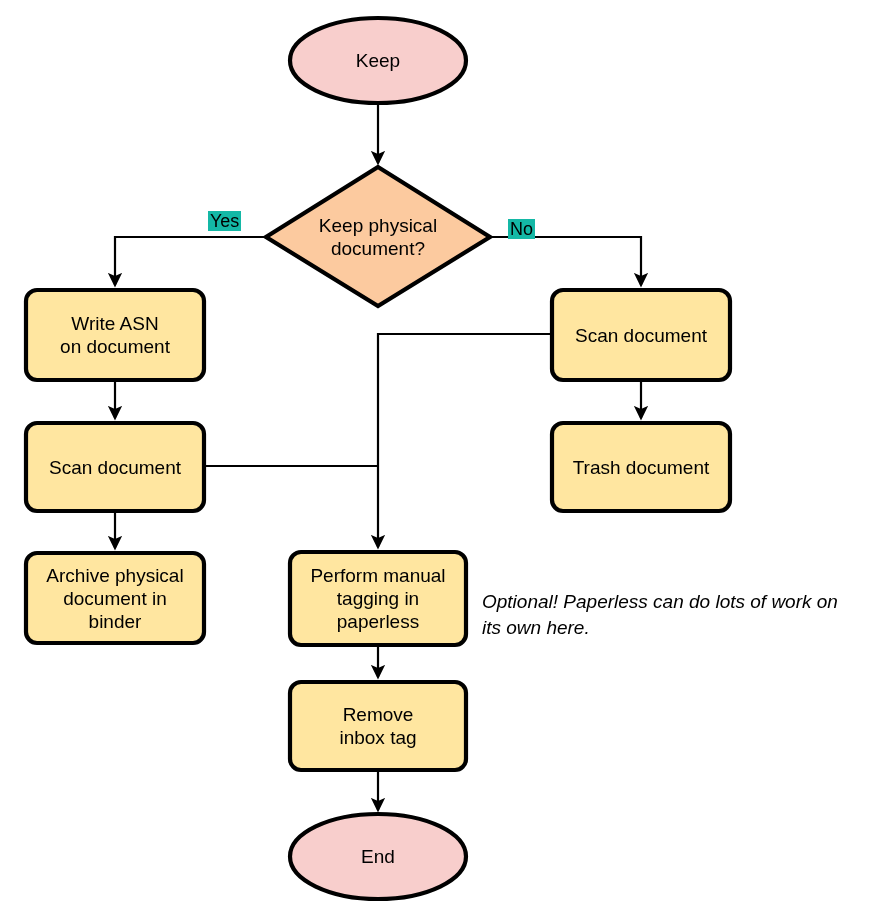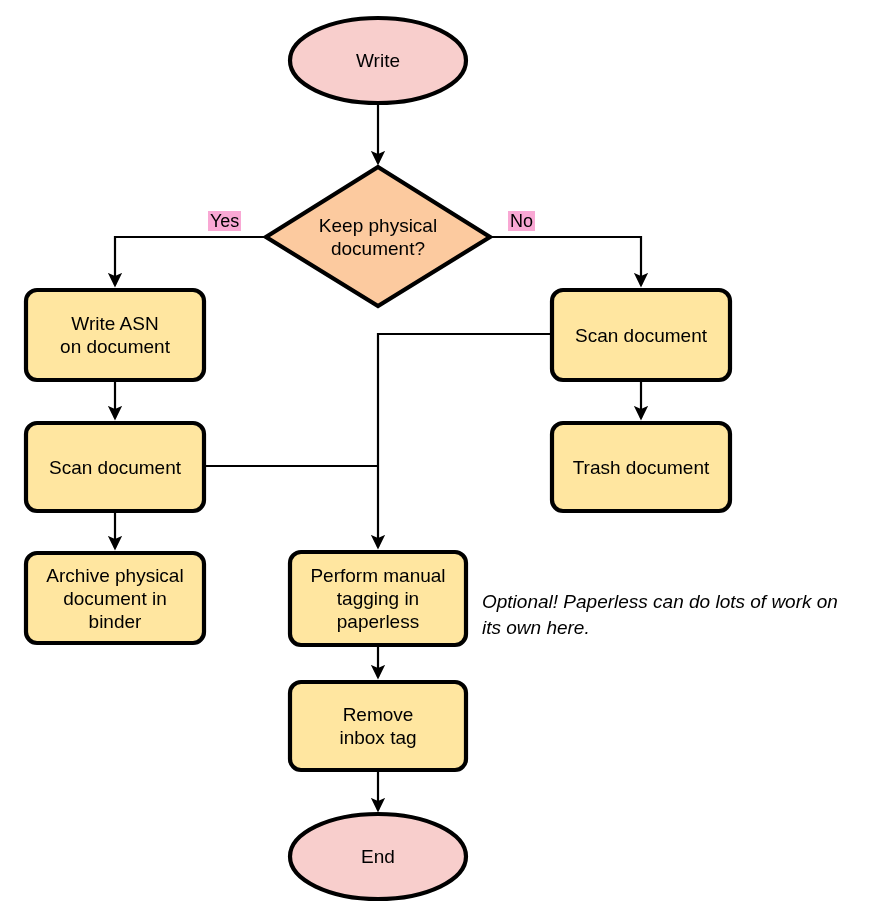--- a/index.html
+++ b/index.html
@@ -35,21 +35,21 @@
     white-space: pre-line;
     pointer-events: none;
     font-family: "Liberation Sans", sans-serif;
   }
   .edge-label {
     position: absolute;
     color: #000000;
     font-size: 18px;
     line-height: 20px;
     font-family: "Liberation Sans", sans-serif;
-    background: #f9a8d4;
+    background: #14b8a6;
     padding: 0 2px;
   }
   .note {
     position: absolute;
     color: #000000;
     font-size: 19px;
     line-height: 26px;
     font-style: italic;
     font-family: "Liberation Sans", sans-serif;
     white-space: pre-line;
@@ -104,21 +104,21 @@
 
     <rect x="552" y="423" width="178" height="88" rx="11" ry="11" fill="#ffe6a0" stroke="#000000" stroke-width="4.2"></rect>
 
     <rect x="290" y="552" width="176" height="93" rx="11" ry="11" fill="#ffe6a0" stroke="#000000" stroke-width="4.2"></rect>
 
     <rect x="290" y="682" width="176" height="88" rx="11" ry="11" fill="#ffe6a0" stroke="#000000" stroke-width="4.2"></rect>
 
     <ellipse cx="378" cy="856.5" rx="88" ry="42.5" fill="#f8cecc" stroke="#000000" stroke-width="4.2"></ellipse>
   </svg>
 
-  <div class="node-label" style="left:290px; top:18px; width:176px; height:85px;">Write</div>
+  <div class="node-label" style="left:290px; top:18px; width:176px; height:85px;">Keep</div>
 
   <div class="node-label" style="left:26px; top:290px; width:178px; height:90px;">Write ASN
 on document</div>
 
   <div class="node-label" style="left:268px; top:167px; width:220px; height:139px;">Keep physical
 document?</div>
 
   <div class="node-label" style="left:26px; top:423px; width:178px; height:88px;">Scan document</div>
 
   <div class="node-label" style="left:26px; top:553px; width:178px; height:90px;">Archive physical
@@ -133,18 +133,18 @@
 
   <div class="node-label" style="left:552px; top:423px; width:178px; height:88px;">Trash document</div>
 
   <div class="node-label" style="left:290px; top:814px; width:176px; height:85px;">End</div>
 
   <div class="node-label" style="left:290px; top:682px; width:176px; height:88px;">Remove
 inbox tag</div>
 
   <div class="edge-label" style="left:208px; top:211px;">Yes</div>
 
-  <div class="edge-label" style="left:508px; top:211px;">No</div>
+  <div class="edge-label" style="left:508px; top:219px;">No</div>
 
   <div class="note" style="left:482px; top:589px; width:402px;">Optional! Paperless can do lots of work on
 its own here.</div>
 
 </div>
 
 </body></html>

